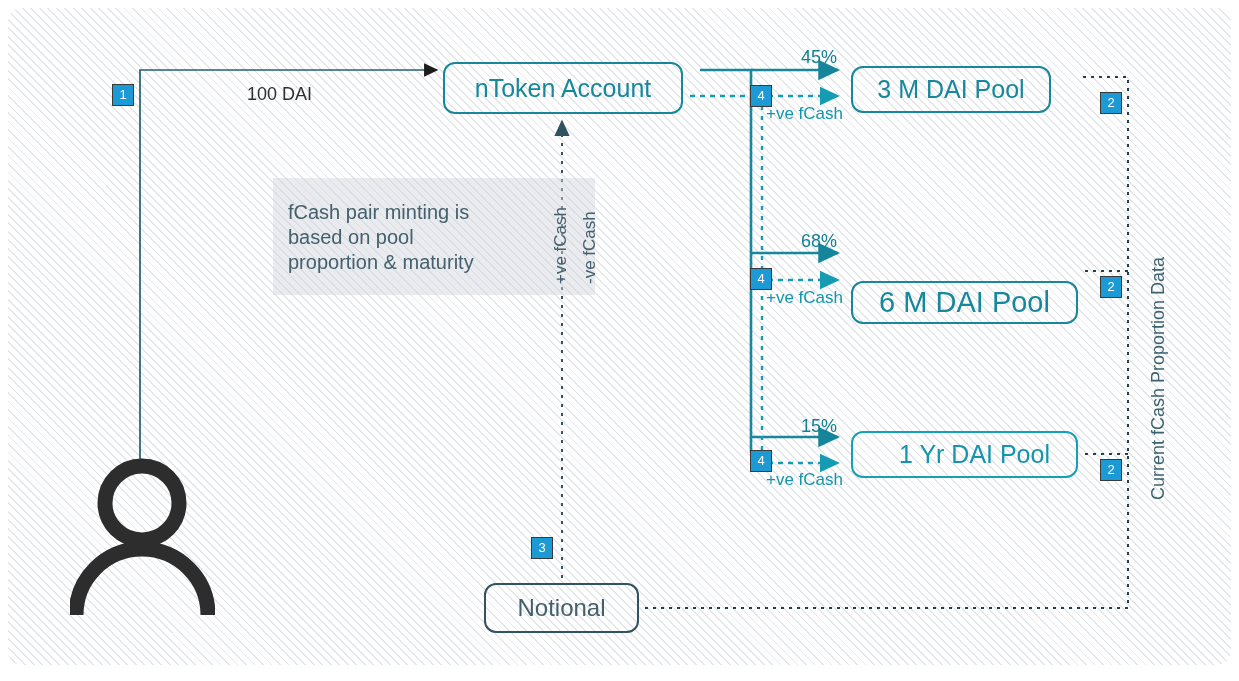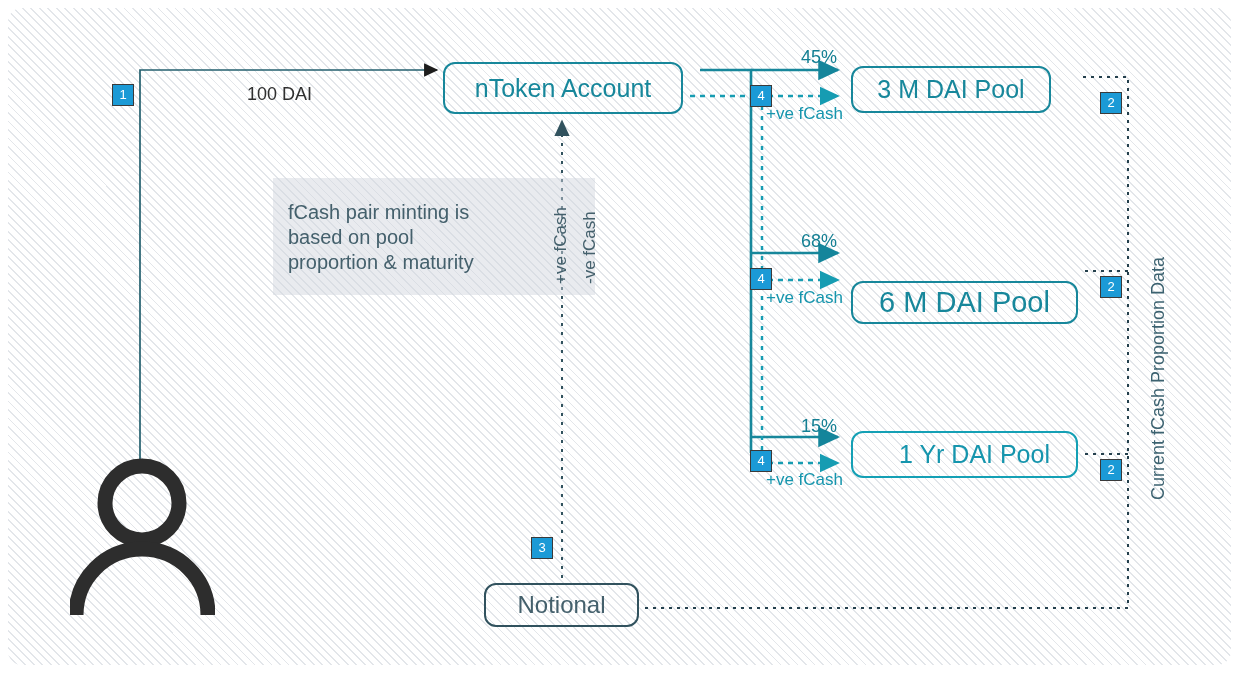--- a/index.html
+++ b/index.html
@@ -26,21 +26,21 @@
     white-space:nowrap;
   }
   .node.teal{border:2px solid #17879b;color:#17879b;}
   .node.teal2{border:2px solid #14a0b5;color:#1595ad;padding-left:20px;}
   .node.slate{border:2px solid #31525e;color:#44606c;}
 
   #ntoken{left:443px;top:62px;width:240px;height:52px;font-size:25px;}
   #pool3m{left:851px;top:66px;width:200px;height:47px;font-size:25px;}
   #pool6m{left:851px;top:248px;width:227px;height:43px;font-size:29px;margin-top:33px;}
   #pool1yr{left:851px;top:431px;width:227px;height:47px;font-size:25px;}
-  #notional{left:484px;top:583px;width:155px;height:44px;font-size:24px;}
+  #notional{left:484px;top:583px;width:155px;height:50px;font-size:24px;}
 
   
   .badge{
     position:absolute;width:22px;height:22px;box-sizing:border-box;
     background:#1b9ad6;border:1.5px solid #3a3a3a;
     color:#ffffff;font-size:13px;line-height:19px;text-align:center;
   }
   #b1{left:112px;top:84px;}
   #b2a{left:1100px;top:92px;}
   #b2b{left:1100px;top:276px;}

